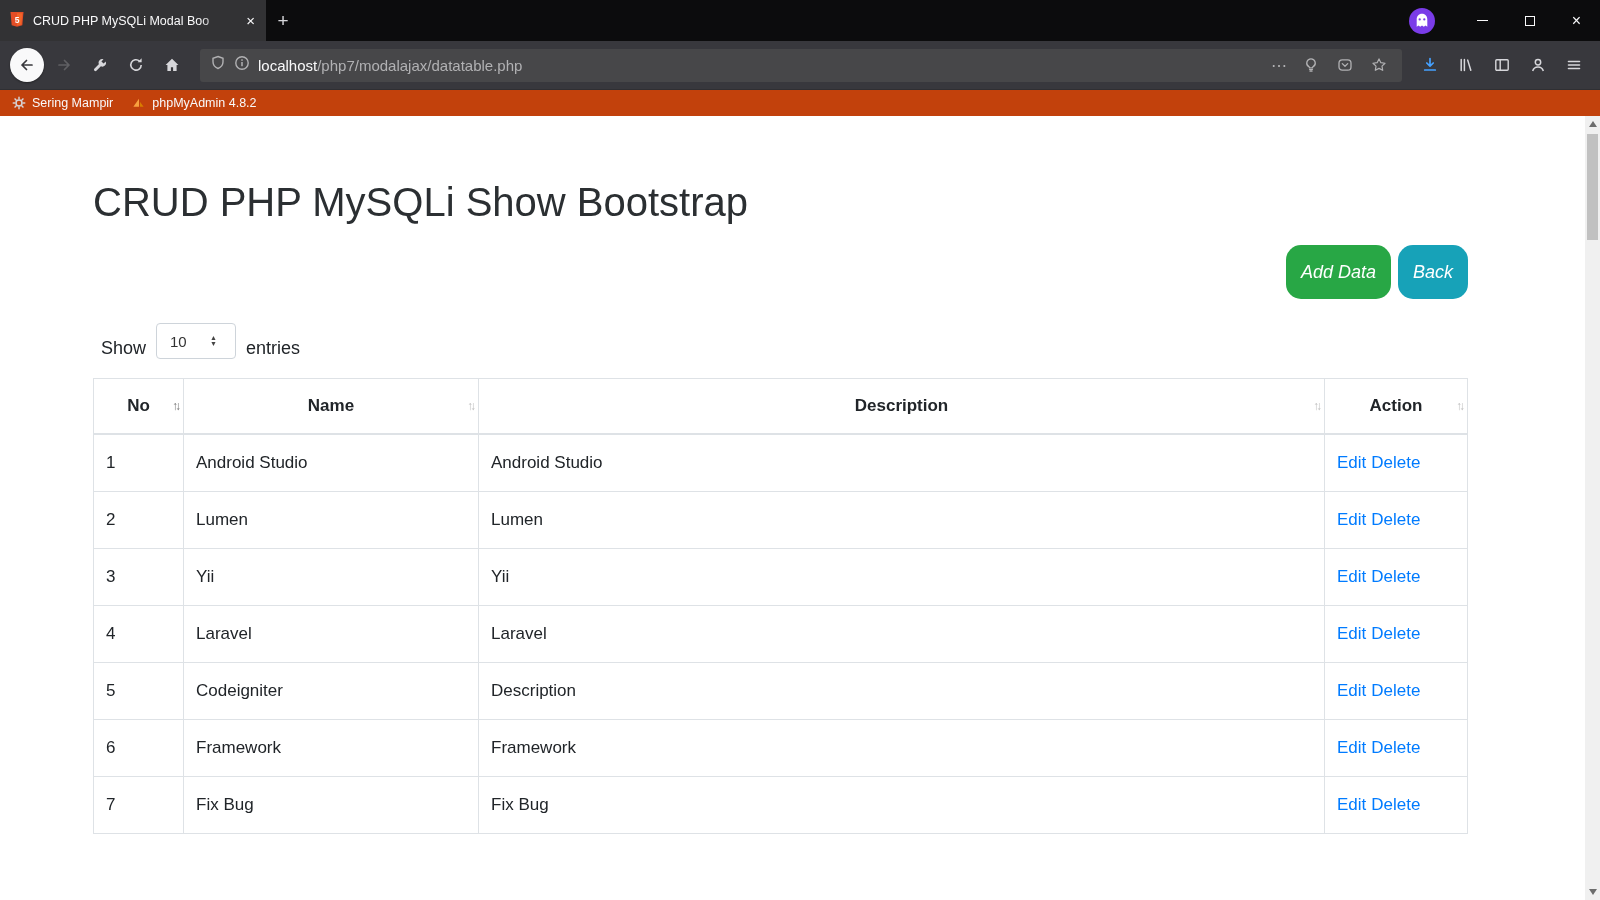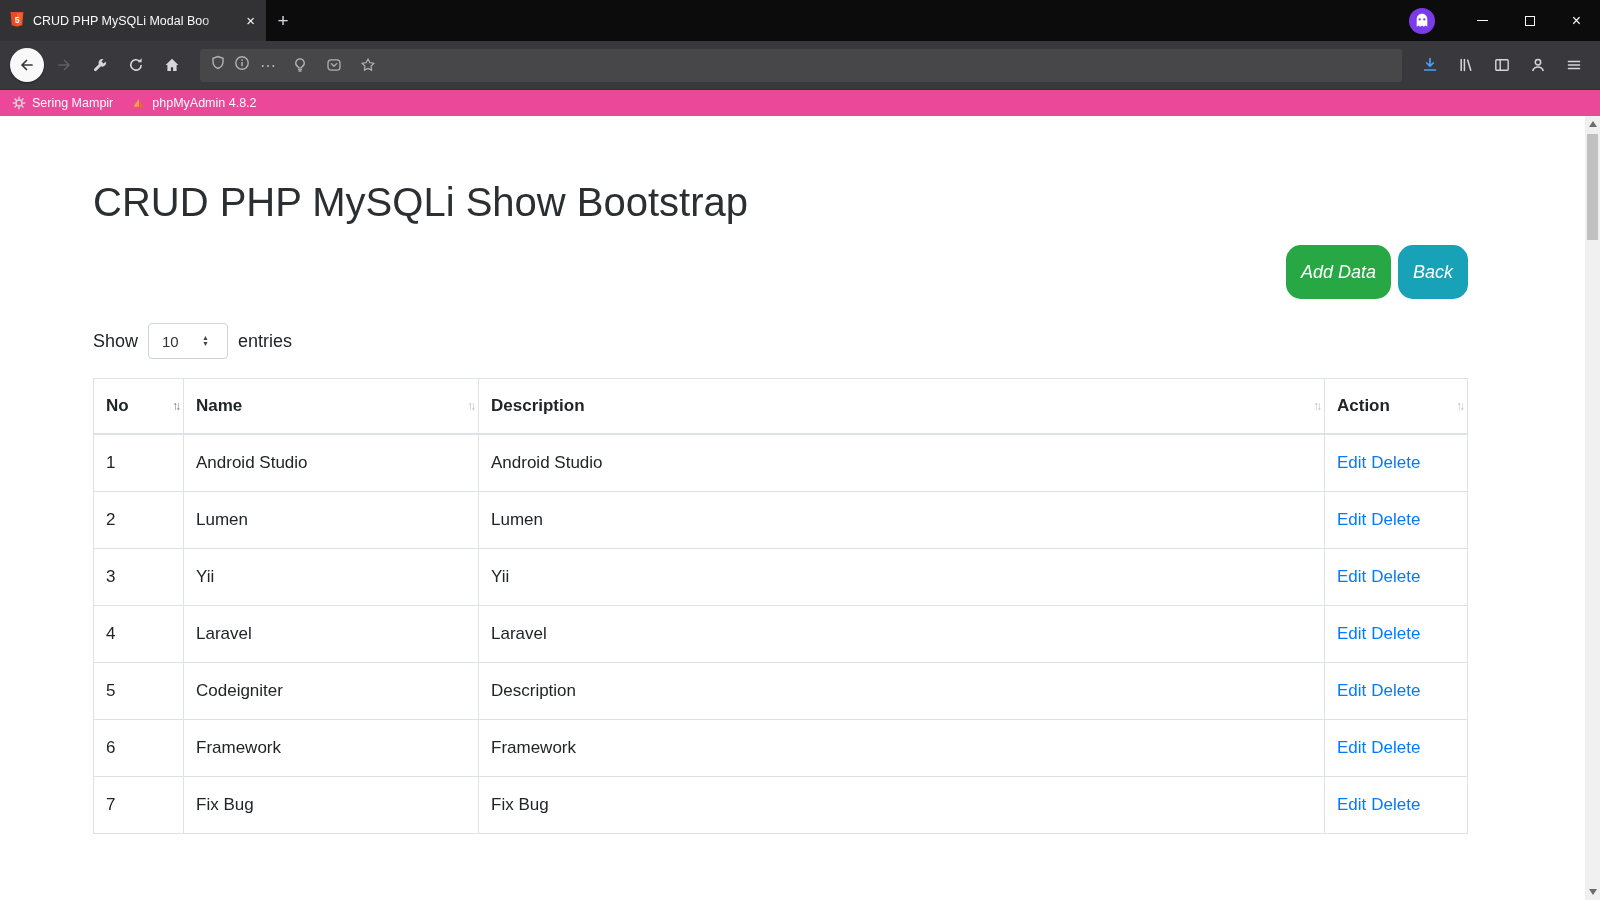--- a/index.html
+++ b/index.html
@@ -26,21 +26,21 @@
   .nav-btn { width:32px; height:32px; border-radius:3px; display:flex; align-items:center; justify-content:center; flex-shrink:0; }
   .back-btn { width:34px; height:34px; background:#f9f9fa; border-radius:50%; display:flex; align-items:center; justify-content:center; box-shadow:0 1px 2px rgba(0,0,0,.4); flex-shrink:0; }
   .urlbar { flex:1; height:33px; background:#474749; border-radius:3px; margin:0 8px; display:flex; align-items:center; padding:0 10px; gap:8px; min-width:0; }
   .url-text { flex:1; font-size:15px; white-space:nowrap; overflow:hidden; }
   .url-host { color:#f9f9fa; }
   .url-path { color:#b1b1b3; }
   .url-more { color:#b1b1b3; font-size:16px; letter-spacing:1px; padding:0 2px; }
   .urlbar .nav-btn { width:26px; height:26px; }
 
   
-  .bookmarksbar { height:27px; background:#ec4899; border-top:1px solid #2f2f33; display:flex; align-items:center; gap:18px; padding:0 12px; font-size:12.5px; color:#f9f9fa; flex-shrink:0; }
+  .bookmarksbar { height:27px; background:#c2410c; border-top:1px solid #2f2f33; display:flex; align-items:center; gap:18px; padding:0 12px; font-size:12.5px; color:#f9f9fa; flex-shrink:0; }
   .bookmark { display:flex; align-items:center; gap:6px; }
 
   
   .viewport { flex:1; background:#fff; position:relative; overflow:hidden; color:#212529; }
   .scrollbar { position:absolute; top:0; right:0; bottom:0; width:15px; background:#f0f0f0; z-index:5; }
   .scroll-up, .scroll-down { position:absolute; left:0; width:15px; height:16px; display:flex; align-items:center; justify-content:center; }
   .scroll-up { top:0; } .scroll-down { bottom:0; }
   .tri-up { width:0; height:0; border-left:4px solid transparent; border-right:4px solid transparent; border-bottom:6px solid #6d6d6d; }
   .tri-down { width:0; height:0; border-left:4px solid transparent; border-right:4px solid transparent; border-top:6px solid #6d6d6d; }
   .scroll-thumb { position:absolute; top:18px; left:2px; width:11px; height:106px; background:#c1c1c1; }
@@ -48,29 +48,29 @@
   .container { padding:0 132px 0 93px; }
   .page-title { font-size:40px; font-weight:500; margin-top:64px; color:#2b2f32; }
   .page-subtitle { font-size:20px; margin-top:17px; color:#212529; }
 
   .btn-row { margin-top:20px; display:flex; justify-content:flex-end; gap:7px; }
   .btn { font-size:18px; line-height:1; padding:18px 15px; border-radius:15px; color:#fff; border:none; font-family:inherit; cursor:pointer;font-style:italic; }
   .btn-add { background:var(--add_button,#28a745); }
   .btn-back { background:var(--back_button,#17a2b8); }
 
   .controls-row { margin-top:24px; display:flex; align-items:center; justify-content:space-between; }
-  .show-group, .search-group { display:flex; align-items:center; gap:10px; font-size:18px; color:#212529; }
+  .show-group, .search-group { display:flex; align-items:flex-end; gap:10px; font-size:18px; color:#212529;margin-left:8px; }
   .length-box { width:80px; height:36px; border:1px solid #ced4da; border-radius:4px; display:flex; align-items:center; justify-content:space-between; padding:0 18px 0 13px; font-size:15px; color:#333; background:#fff; }
   .steppers { display:flex; flex-direction:column; align-items:center; }
   .steppers span { font-size:7px; line-height:6px; color:#444; }
   .search-input { width:237px; height:37px; border:1px solid #ced4da; border-radius:4px; font-size:16px; padding:0 10px; color:#212529; outline:none; font-family:inherit; }
 
   table { width:100%; border-collapse:collapse; margin-top:19px; table-layout:fixed; }
   th, td { border:1px solid #dee2e6; text-align:left; }
-  th { position:relative; font-size:17px; font-weight:700; padding:17px 12px; border-bottom-width:2px; }
+  th { position:relative; font-size:17px; font-weight:700; padding:17px 12px; border-bottom-width:2px;text-align:center; }
   td { font-size:17px; padding:18px 12px; }
   .w-no { width:90px; } .w-name { width:295px; } .w-desc { width:auto; } .w-action { width:143px; }
   .sort-icon { position:absolute; right:5px; top:50%; transform:translateY(-50%); font-size:12px; color:#bdbdbd; letter-spacing:-3px; white-space:nowrap; }
   .sort-icon.sorted { color:#737373; }
   .action-cell a { color:var(--link,#007bff); text-decoration:none; cursor:pointer; }
   .action-cell a + a { margin-left:5px; }
 </style>
 </head>
 <body>
 
@@ -143,20 +143,21 @@
             <path d="M8 1.5 13 3.3v3.5c0 3.4-2.1 5.6-5 6.7-2.9-1.1-5-3.3-5-6.7V3.3z" fill="none" stroke="#b1b1b3" stroke-width="1.4"></path>
           </svg>
       </span>
       <span>
         <svg width="16" height="16" viewBox="0 0 16 16">
             <circle cx="8" cy="8" r="6.2" fill="none" stroke="#b1b1b3" stroke-width="1.4"></circle>
             <rect x="7.25" y="7" width="1.5" height="4.2" fill="#b1b1b3"></rect>
             <rect x="7.25" y="4.3" width="1.5" height="1.5" fill="#b1b1b3"></rect>
           </svg>
       </span>
+      <span class="url-text"><span class="url-host">localhost</span><span class="url-path">/php7/modalajax/datatable.php</span></span>
       <span class="url-more">⋯</span>
       <span class="nav-btn">
         <svg width="16" height="16" viewBox="0 0 16 16">
             <path d="M8 1.8a4.2 4.2 0 0 0-2.2 7.8c.4.3.7.8.7 1.3h3c0-.5.3-1 .7-1.3A4.2 4.2 0 0 0 8 1.8z" fill="none" stroke="#b1b1b3" stroke-width="1.3"></path>
             <path d="M6.5 12.6h3M7 14.2h2" stroke="#b1b1b3" stroke-width="1.2" stroke-linecap="round"></path>
           </svg>
       </span>
       <span class="nav-btn">
         <svg width="16" height="16" viewBox="0 0 16 16">
             <rect x="2" y="2.8" width="12" height="10.4" rx="3.2" fill="none" stroke="#b1b1b3" stroke-width="1.3"></rect>

